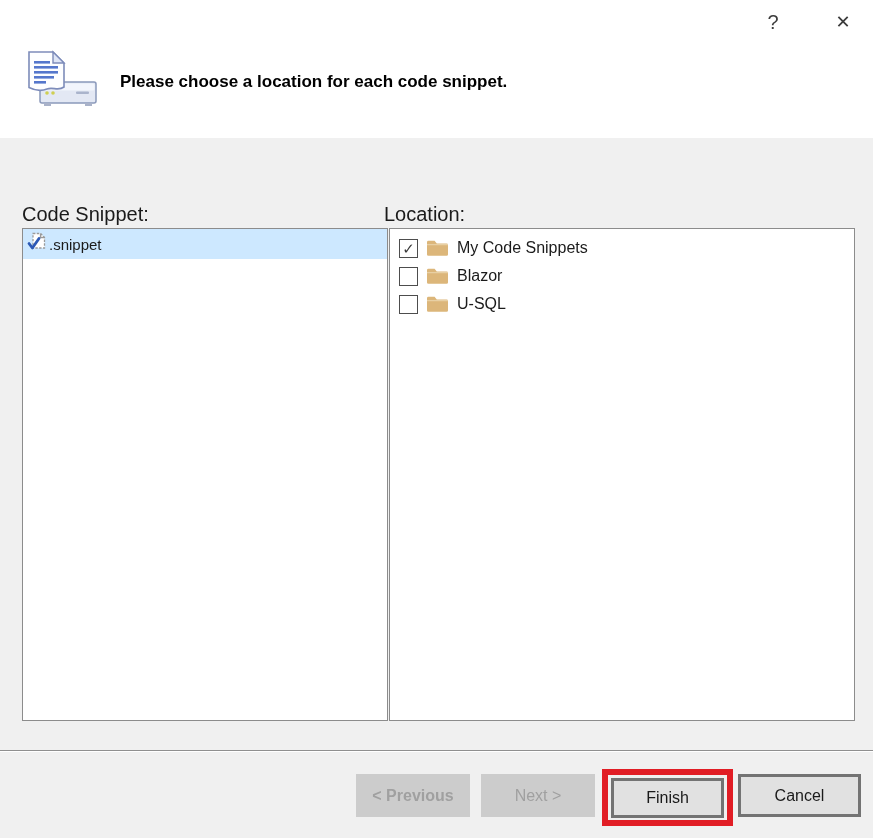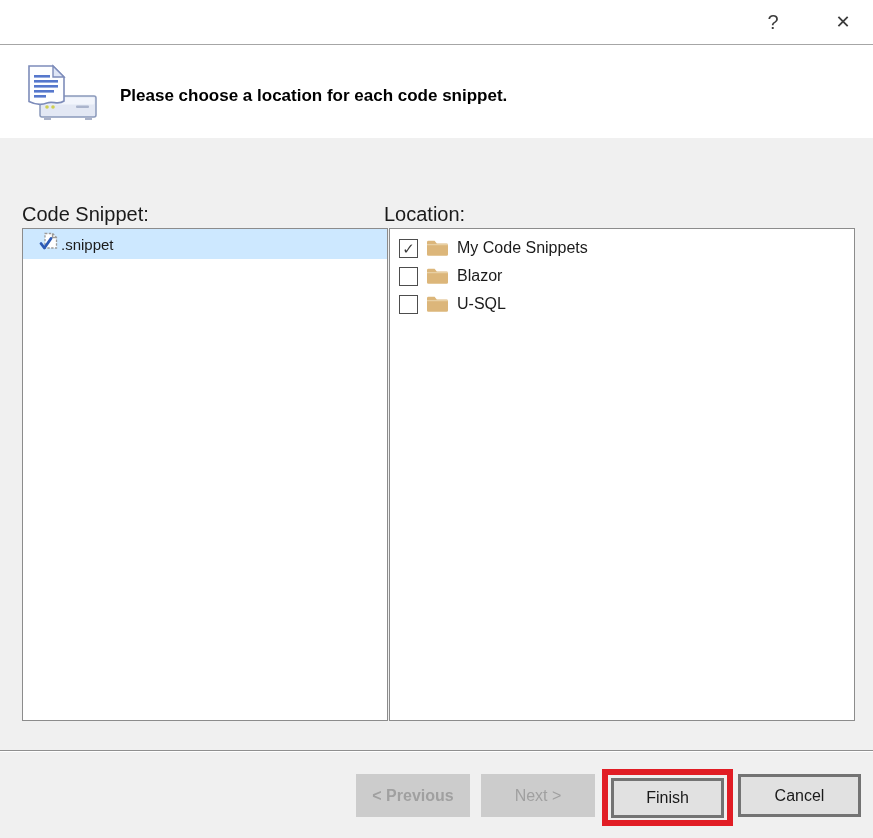--- a/index.html
+++ b/index.html
@@ -8,34 +8,34 @@
   .window{position:relative;width:873px;height:838px;background:#ffffff;overflow:hidden;}
 
   
   .titlebar{position:absolute;top:0;left:0;width:873px;height:45px;background:#ffffff;border-bottom:1px solid #a6a6a6;}
   .title{position:absolute;left:10px;top:0;line-height:45px;font-size:16px;color:#1a1a1a;}
   .tb-btn{position:absolute;top:0;width:44px;height:44px;border:none;background:transparent;font-size:19px;color:#3c3c3c;cursor:default;line-height:44px;text-align:center;padding:0;font-family:"Liberation Sans",sans-serif;}
   .tb-help{right:78px;font-size:20px;}
   .tb-close{right:8px;font-size:18px;}
 
   
-  .header{position:absolute;top:50px;left:0;width:873px;height:92px;background:#ffffff;}
+  .header{position:absolute;top:36px;left:0;width:873px;height:92px;background:#ffffff;}
   .header-icon{position:absolute;left:20px;top:13px;}
   .heading{position:absolute;left:120px;top:0;height:92px;display:flex;align-items:center;font-size:17px;font-weight:bold;color:#000000;}
 
   
   .content{position:absolute;top:138px;left:0;width:873px;height:613px;background:#f0f0f0;border-bottom:1px solid #8f8f8f;}
   .panel-label{position:absolute;font-size:20px;color:#1b1b1b;top:65px;}
   .lbl-snippet{left:22px;}
   .lbl-location{left:384px;}
   .panel{position:absolute;top:90px;background:#ffffff;border:1px solid #8c8c8c;overflow:hidden;}
   .panel-left{left:22px;width:366px;height:493px;}
   .panel-right{left:389px;width:466px;height:493px;}
 
-  .snippet-row{display:flex;align-items:center;height:30px;padding-left:15px;}
+  .snippet-row{display:flex;align-items:center;height:30px;padding-left:3px;}
   .snippet-row.selected{background:#cde8ff;}
   .snippet-row .txt{font-size:15px;color:#1b1b1b;margin-left:1px;}
 
   .loc-list{padding-top:5px;}
   .loc-row{display:flex;align-items:center;height:28px;padding-left:9px;}
   .checkbox{width:19px;height:19px;background:#ffffff;border:1px solid #4d4d4d;margin-right:8px;display:flex;align-items:center;justify-content:center;font-size:15px;color:#3c3c3c;line-height:19px;}
   .folder{margin-right:8px;display:flex;align-items:center;}
   .loc-row .txt{font-size:16px;color:#1b1b1b;}
 
   

